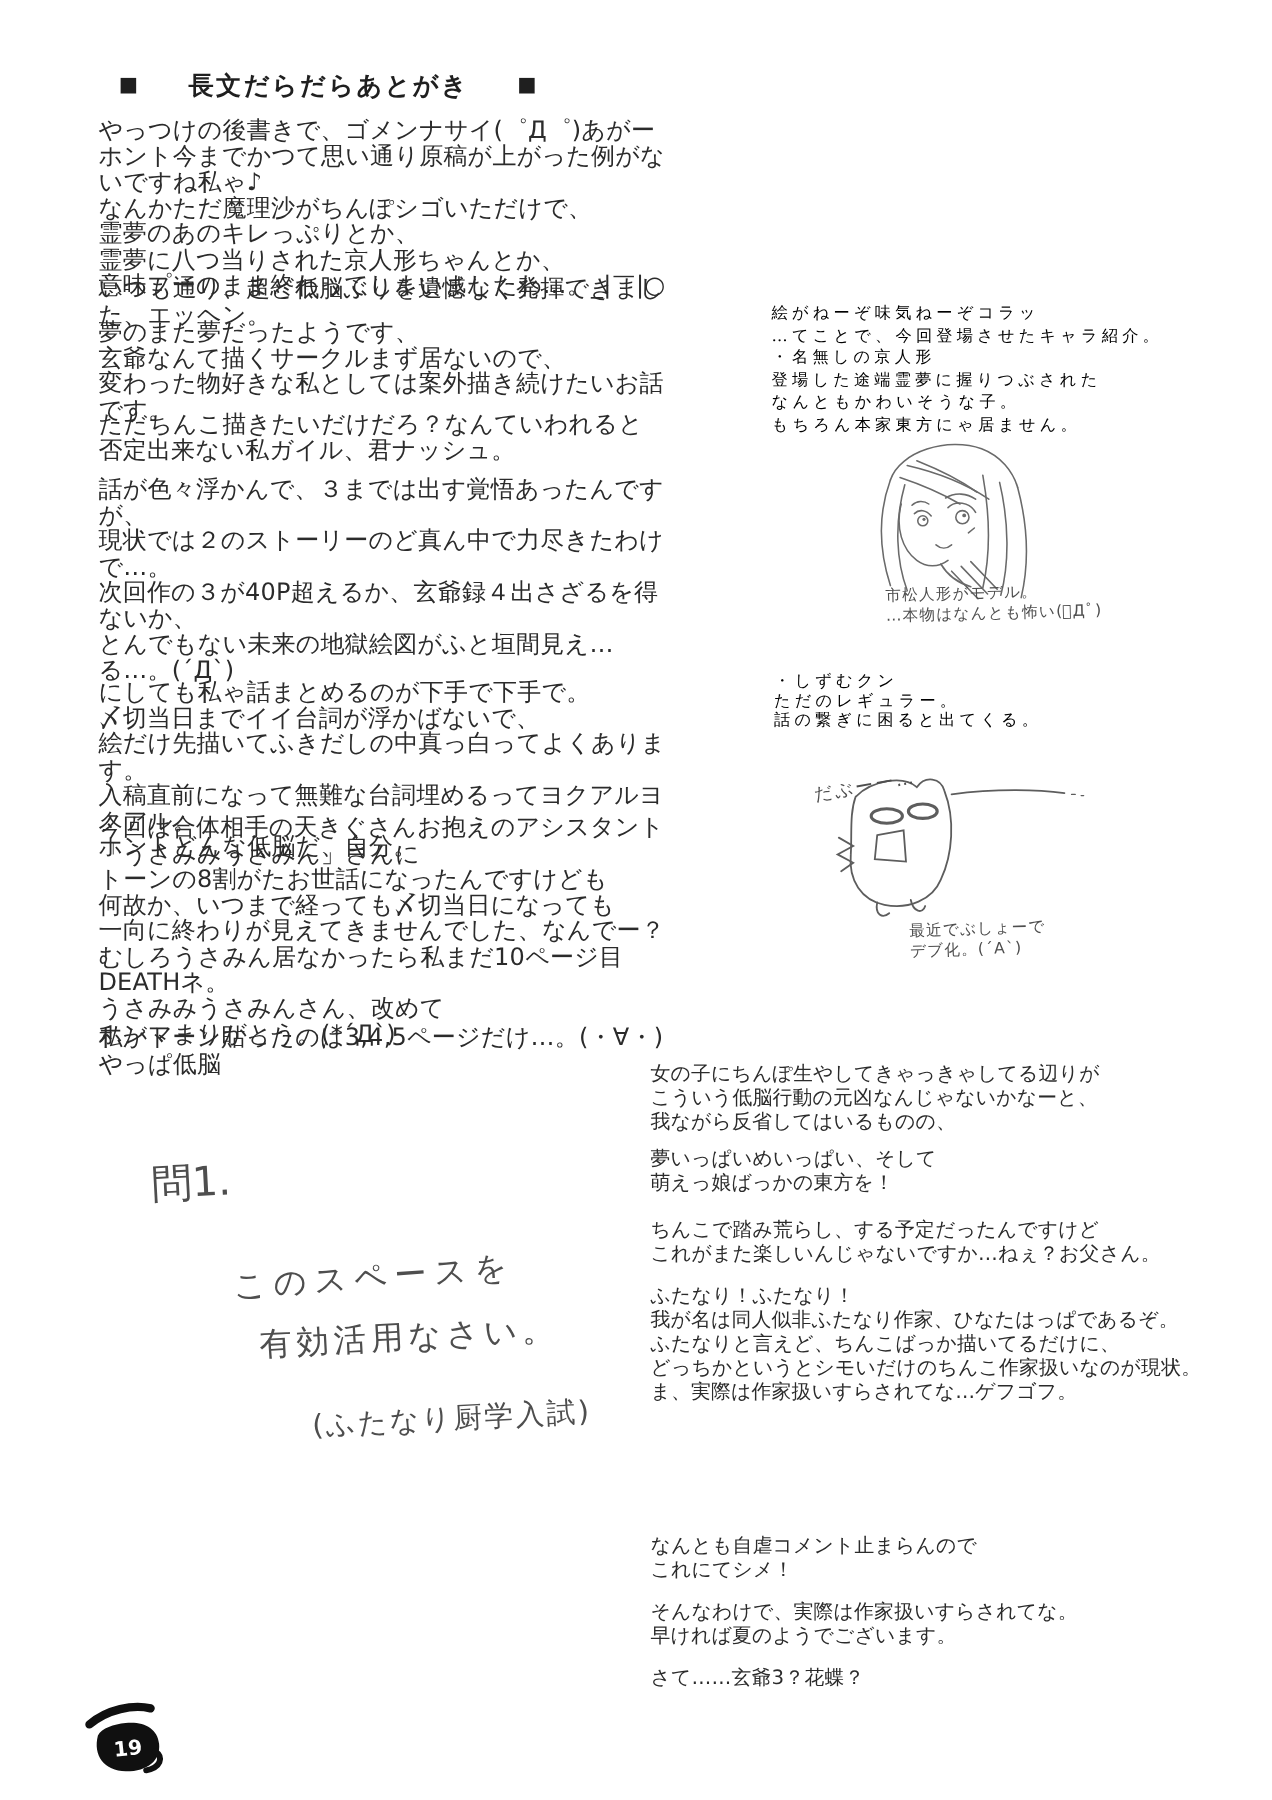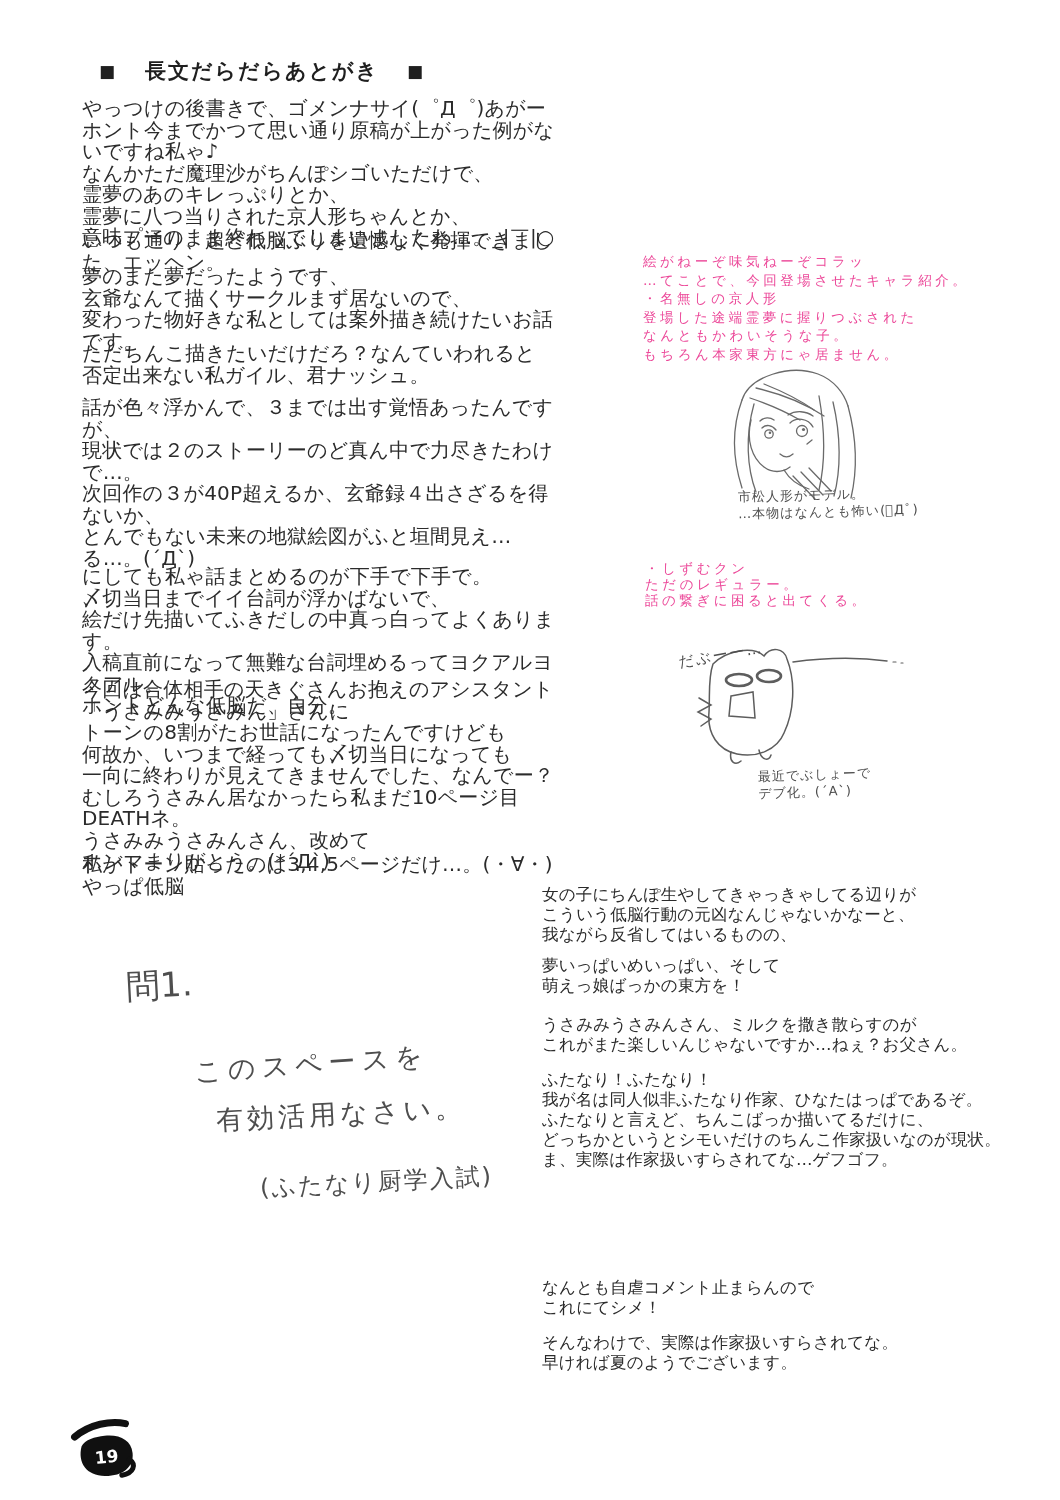--- a/index.html
+++ b/index.html
@@ -1,25 +1,25 @@
 <!DOCTYPE html>
 <html><head>
 <meta charset="utf-8">
 <style>
   html,body{margin:0;padding:0;background:#ffffff;}
   .page{position:relative;width:1060px;height:1500px;background:#ffffff;overflow:hidden;
         font-family:"DejaVu Sans","Liberation Sans",sans-serif;}
   .title{position:absolute;left:99px;top:57px;display:flex;align-items:center;
          font-size:21px;font-weight:600;color:#1f1f1f;letter-spacing:2px;}
   .title .sq{font-size:17px;line-height:1;}
-  .title .ttl-text{margin:0 28px;text-align:center;}
+  .title .ttl-text{margin:0 40px;text-align:center;}
   .para{position:absolute;white-space:pre-line;color:#2b2b2b;}
   .left-para{left:82px;width:480px;font-size:20px;line-height:21.5px;letter-spacing:0.2px;}
   .right-para{left:542px;width:515px;font-size:16.5px;line-height:20px;letter-spacing:0.2px;}
-  .serif-block{position:absolute;white-space:pre-line;color:#ec4899;
+  .serif-block{position:absolute;white-space:pre-line;color:#000000;
                font-family:"DejaVu Serif","Liberation Serif",serif;
                font-size:13.5px;letter-spacing:3.5px;}
   .hw{position:absolute;white-space:pre-line;color:#4e4e4e;}
   .hw-note{font-size:13px;line-height:17px;letter-spacing:1px;}
   .sketch{position:absolute;}
   .stamp{position:absolute;left:68px;top:1418px;width:72px;height:62px;}
   .stamp text{font-family:"DejaVu Sans",sans-serif;font-weight:bold;}
 </style>
 </head>
 <body>
@@ -141,31 +141,32 @@
   <div class="hw" style="left:126px;top:963px;font-size:34px;transform:rotate(-3deg);">問1.</div>
   <div class="hw" style="left:194px;top:1046px;font-size:27px;letter-spacing:6px;transform:rotate(-4deg);">このスペースを</div>
   <div class="hw" style="left:216px;top:1096px;font-size:27px;letter-spacing:4px;transform:rotate(-3deg);">有効活用なさい。</div>
   <div class="hw" style="left:260px;top:1166px;font-size:24px;letter-spacing:2px;transform:rotate(-3deg);">(ふたなり厨学入試)</div>
 
   <div class="para right-para" style="top:885px">女の子にちんぽ生やしてきゃっきゃしてる辺りが
 こういう低脳行動の元凶なんじゃないかなーと、
 我ながら反省してはいるものの、</div>
   <div class="para right-para" style="top:956px">夢いっぱいめいっぱい、そして
 萌えっ娘ばっかの東方を！</div>
-  <div class="para right-para" style="top:1015px">うさみみうさみんさん、ミルクを撒き散らすのが
+  <div class="para right-para" style="top:1015px">ちんこで踏み荒らし、する予定だったんですけど
 これがまた楽しいんじゃないですか…ねぇ？お父さん。</div>
   <div class="para right-para" style="top:1070px">ふたなり！ふたなり！
 我が名は同人似非ふたなり作家、ひなたはっぱであるぞ。
 ふたなりと言えど、ちんこばっか描いてるだけに、
 どっちかというとシモいだけのちんこ作家扱いなのが現状。
 ま、実際は作家扱いすらされてな…ゲフゴフ。</div>
   <div class="para right-para" style="top:1278px">なんとも自虐コメント止まらんので
 これにてシメ！</div>
   <div class="para right-para" style="top:1333px">そんなわけで、実際は作家扱いすらされてな。
 早ければ夏のようでございます。</div>
+  <div class="para right-para" style="top:1388px">さて……玄爺3？花蝶？</div>
 
   <svg class="stamp" viewBox="0 0 72 62">
     <g transform="rotate(-6 36 31)">
       <path d="M8,16 C24,5 46,3 60,8" stroke="#101010" stroke-width="7" fill="none" stroke-linecap="round"></path>
       <path d="M14,26 C8,42 16,56 34,58 C52,60 64,52 64,38 C64,25 53,18 38,18 C28,18 18,20 14,26 Z" fill="#101010"></path>
       <path d="M60,44 C67,50 63,58 51,59" stroke="#101010" stroke-width="5" fill="none" stroke-linecap="round"></path>
       <text x="26" y="45" font-size="17" fill="#ffffff">19</text>
     </g>
   </svg>
 

